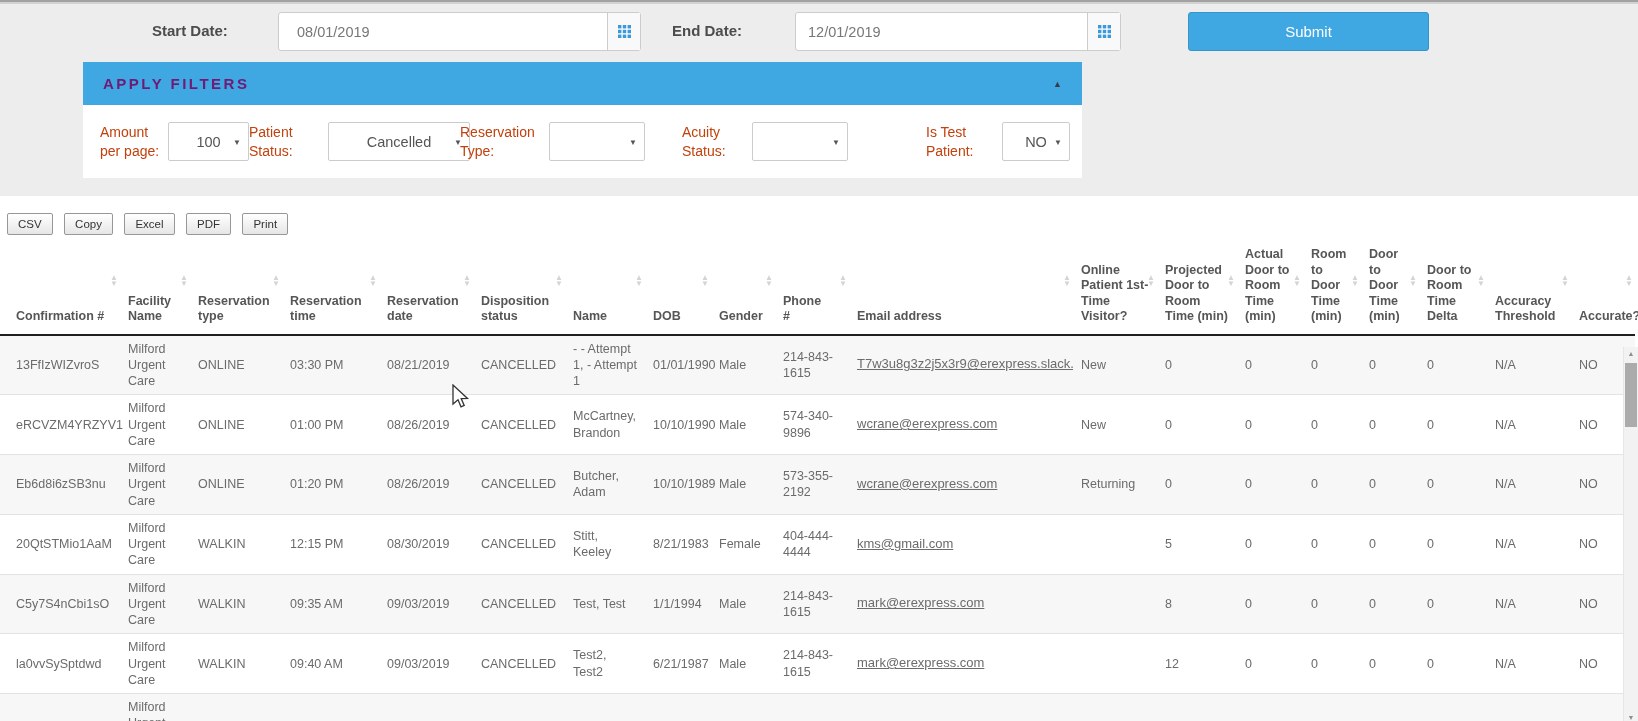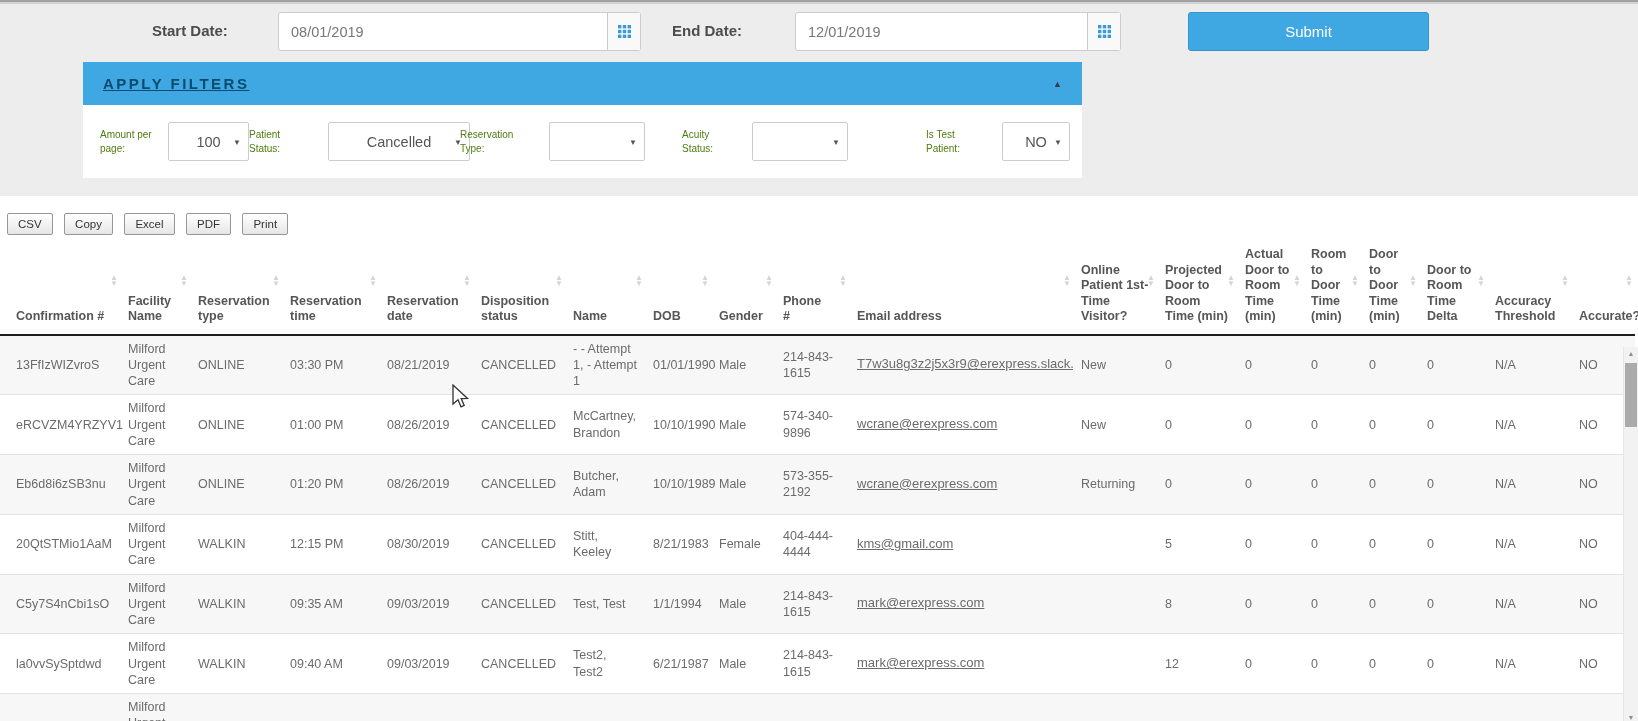--- a/index.html
+++ b/index.html
@@ -8,40 +8,40 @@
   .top-edge { height:2px; background:#a2a2a2; }
   .top-edge2 { height:2px; background:#d2d2d2; }
 
   
   .date-bar { position:relative; height:53px; }
   .db-label { position:absolute; top:18px; font-size:15px; font-weight:bold; color:#4c4c4c; }
   .lbl-start { left:152px; }
   .lbl-end   { left:672px; }
   .input-group { position:absolute; top:8px; height:39px; background:#fff;
                  border:1px solid #ccc; border-radius:3px; display:flex; }
-  .ig-start { left:278px; width:363px; }
+  .ig-start { left:278px; width:363px;padding-left:6px; }
   .ig-end   { left:795px; width:326px; }
   .ig-input { flex:1; border:none; outline:none; font-size:14.5px; color:#777;
               padding-left:12px; font-family:"Liberation Sans", sans-serif; background:transparent; }
   .ig-addon { width:33px; border-left:1px solid #ccc; background:#f9f9f9;
               display:flex; align-items:center; justify-content:center; cursor:pointer; }
   .cal-icon rect { fill:#3b9ad9; }
   .submit-btn { position:absolute; left:1188px; top:8px; width:241px; height:39px;
                 background:#3fa7e1; color:#fff; font-size:15px; border:1px solid #3494cb;
                 border-radius:3px; font-family:"Liberation Sans", sans-serif; cursor:pointer; }
 
   
   .filter-panel { position:absolute; left:83px; top:62px; width:999px; }
   .filters-header { height:43px; background:#3fa7e1; display:flex; align-items:center;
                     padding:0 20px; cursor:pointer; }
-  .filters-title { font-size:15px; font-weight:bold; letter-spacing:2.5px; color:#0c4a6e;text-decoration:underline; }
+  .filters-title { font-size:15px; font-weight:bold; letter-spacing:2.5px; color:#701a75; }
   .collapse-caret { margin-left:auto; font-size:9px; color:#333d45; }
   .filters-body { background:#fff; height:73px; display:flex; align-items:center;
                   padding-left:17px; }
-  .f-label { font-size:10px; color:#4d7c0f; line-height:1.35; }
+  .f-label { font-size:14px; color:#c2410c; line-height:1.35; }
   .f-select { position:relative; height:39px; background:#fff; border:1px solid #ccc;
               border-radius:2px; display:flex; align-items:center; justify-content:center;
               font-size:14.5px; color:#555; cursor:pointer; }
   .f-select .caret { position:absolute; right:7px; top:50%; transform:translateY(-50%);
                      font-size:8px; color:#555; }
   .w-amount-label { width:64px; }
   .w-amount  { width:81px; margin-left:4px; }
   .w-pstatus-label { width:62px; }
   .w-pstatus { width:142px; margin-left:17px; }
   .w-rtype-label { width:78px; margin-left:-10px; z-index:2; }

